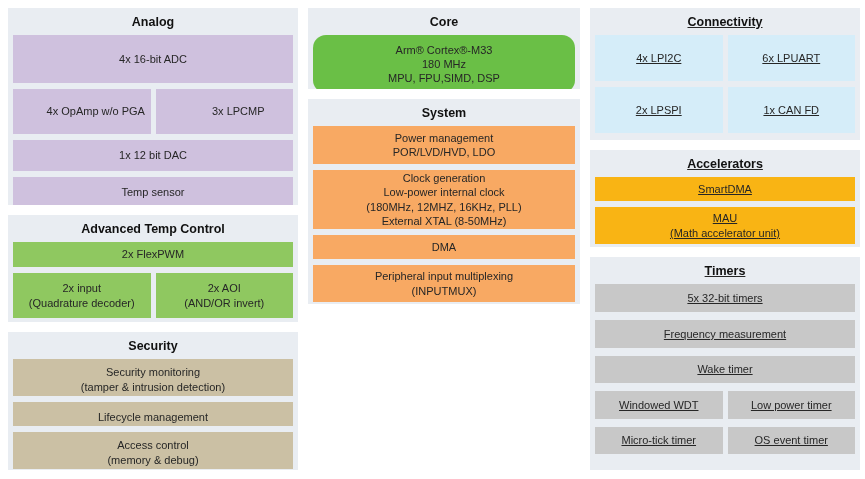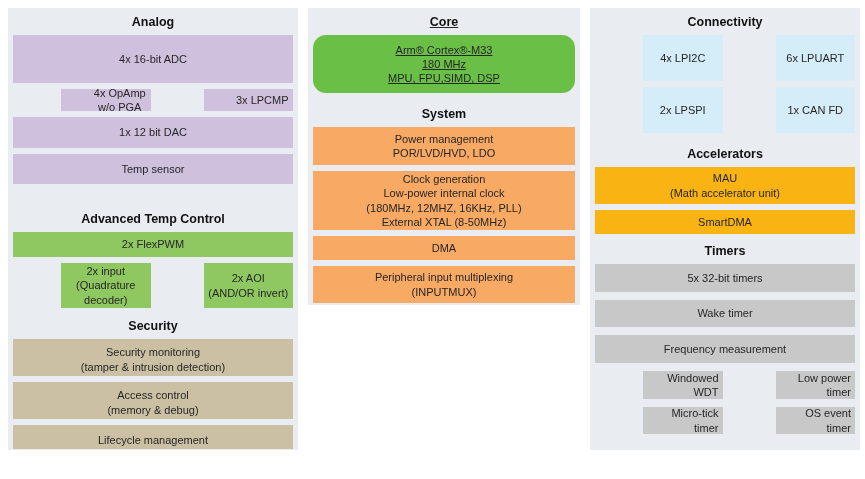--- a/index.html
+++ b/index.html
@@ -8,69 +8,69 @@
     width: 865px; height: 479px;
     font-family: "Liberation Sans", sans-serif;
     color: var(--text, #262626);
     overflow: hidden;
   }
   .wrap {
     display: flex; gap: 10px;
     padding: 8px 5px 8px 8px;
     width: 865px; height: 479px;
   }
-  .col { display: flex; flex-direction: column; }
+  .col { display: flex; flex-direction: column; gap: 10px; }
   .col-left  { width: 290px; }
   .col-mid   { width: 272px; }
-  .col-right { width: 270px; }
+  .col-right { width: 270px; text-decoration: underline; }
 
   .panel {
     background: var(--panel, #e9edf2);
     padding: 0 5px 5px 5px;
     overflow: hidden;
   }
   .panel-title {
     font-size: 12.5px; font-weight: bold; color: var(--title, #111111);
     text-align: center; padding: 7px 0 6px 0;
   }
   .blocks { display: flex; flex-direction: column; gap: 6px; }
   .blocks.gap8 { gap: 8px; }
   .row { display: flex; gap: 5px; }
-  .row > .block { flex: 1; margin-left: 48px; }
+  .row > .block { flex: 1; }
 
   .block {
     display: flex; flex-direction: column;
     align-items: center; justify-content: center;
     text-align: center;
     font-size: 11px; line-height: 1.3;
     color: var(--text, #262626);
     padding: 2px 4px;
   }
 
   
   .h58 { height: 58px; } .h48 { height: 48px; } .h46 { height: 46px; }
   .h45 { height: 45px; } .h42 { height: 42px; } .h38 { height: 38px; }
-  .h37 { height: 37px; } .h33 { height: 22px; padding-left: 32px; } .h31 { height: 31px; }
+  .h37 { height: 37px; } .h33 { height: 45px; padding-left: 32px; } .h31 { height: 31px; }
   .h30 { height: 30px; } .h28 { height: 28px; } .h27 { height: 27px; }
   .h25 { height: 25px; } .h24 { height: 24px; } .h59 { height: 59px; }
 
   
   .c-analog { background: var(--analog_purple, #cfc1de); }
   .c-amc    { background: var(--amc_green, #8fc860); }
   .c-sec    { background: var(--security_tan, #cbc0a4); justify-content: flex-end; }
   .c-core   { background: var(--core_green, #6abf46); border-radius: 13px; }
   .c-mem    { background: var(--memories_blue, #1daede); }
   .c-sys    { background: var(--system_orange, #f8a963); }
   .c-conn   { background: var(--connectivity_blue, #d5edf9); }
   .c-accel  { background: var(--accelerators_amber, #f9b414); }
   .c-timer  { background: var(--timers_gray, #c8c8c8); text-align: right; }
 
   
   .p-analog { height: 197px; } .p-amc { height: 107px; } .p-security { height: 138px; }
-  .p-core { height: 92px; text-decoration: underline; } .p-memories { height: 145px; } .p-system { height: 205px; }
+  .p-core { height: 81px; } .p-memories { height: 145px; } .p-system { height: 205px; }
   .p-connectivity { height: 132px; } .p-accelerators { height: 97px; } .p-timers { height: 213px; }
 </style>
 </head>
 <body>
 
 <div class="wrap">
 
   <div class="col col-left">
 
     <section class="panel p-analog">
@@ -103,25 +103,25 @@
       </div>
     </section>
 
     <section class="panel p-security">
       <div class="panel-title">Security</div>
       <div class="blocks">
         <div class="block c-sec h37">
           <div>Security monitoring</div>
           <div>(tamper &amp; intrusion detection)</div>
         </div>
+        <div class="block c-sec h24">Lifecycle management</div>
         <div class="block c-sec h37">
           <div>Access control</div>
           <div>(memory &amp; debug)</div>
         </div>
-        <div class="block c-sec h24">Lifecycle management</div>
       </div>
     </section>
 
   </div>
 
   <div class="col col-mid">
 
     <section class="panel p-core">
       <div class="panel-title">Core</div>
       <div class="blocks">
@@ -169,34 +169,34 @@
         <div class="row">
           <div class="block c-conn h46">2x LPSPI</div>
           <div class="block c-conn h46">1x CAN FD</div>
         </div>
       </div>
     </section>
 
     <section class="panel p-accelerators">
       <div class="panel-title">Accelerators</div>
       <div class="blocks">
+        <div class="block c-accel h24">SmartDMA</div>
         <div class="block c-accel h37">
           <div>MAU</div>
           <div>(Math accelerator unit)</div>
         </div>
-        <div class="block c-accel h24">SmartDMA</div>
       </div>
     </section>
 
     <section class="panel p-timers">
       <div class="panel-title">Timers</div>
       <div class="blocks gap8">
         <div class="block c-timer h28">5x 32-bit timers</div>
+        <div class="block c-timer h28">Frequency measurement</div>
         <div class="block c-timer h27">Wake timer</div>
-        <div class="block c-timer h28">Frequency measurement</div>
         <div class="row">
           <div class="block c-timer h28">Windowed WDT</div>
           <div class="block c-timer h28">Low power timer</div>
         </div>
         <div class="row">
           <div class="block c-timer h27">Micro-tick timer</div>
           <div class="block c-timer h27">OS event timer</div>
         </div>
       </div>
     </section>

